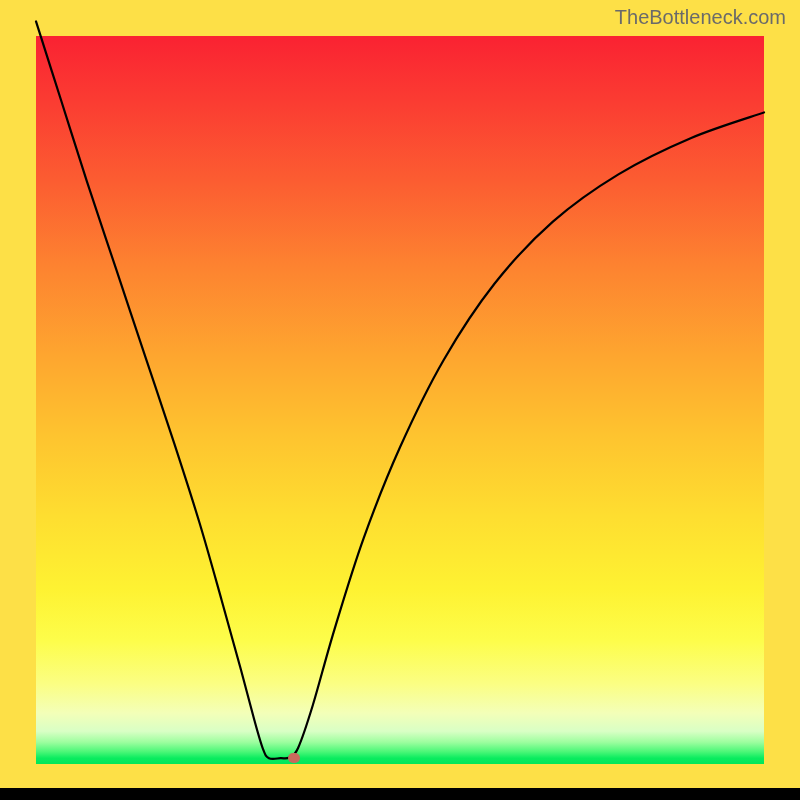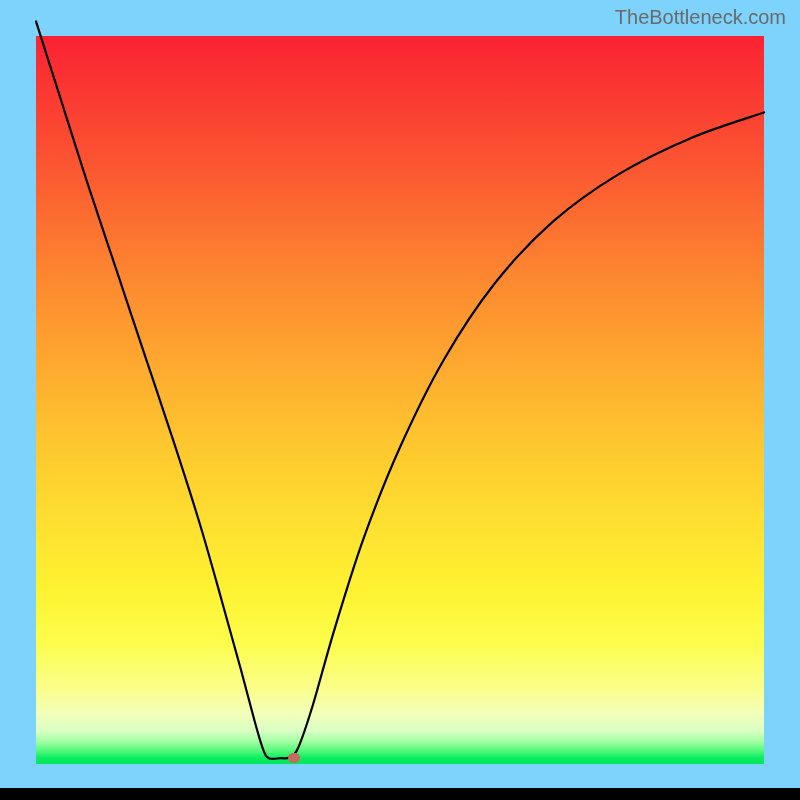--- a/index.html
+++ b/index.html
@@ -8,21 +8,21 @@
     width: 800px;
     height: 800px;
     overflow: hidden;
     background: #000;
     font-family: Arial, Helvetica, sans-serif;
   }
   .frame {
     position: relative;
     width: 800px;
     height: 788px;
-    background: #7dd3fc;
+    background: #fde047;
     text-decoration: underline;
   }
   .plot-area {
     position: absolute;
     left: 36px;
     top: 36px;
     width: 728px;
     height: 728px;
     
     background: linear-gradient(

